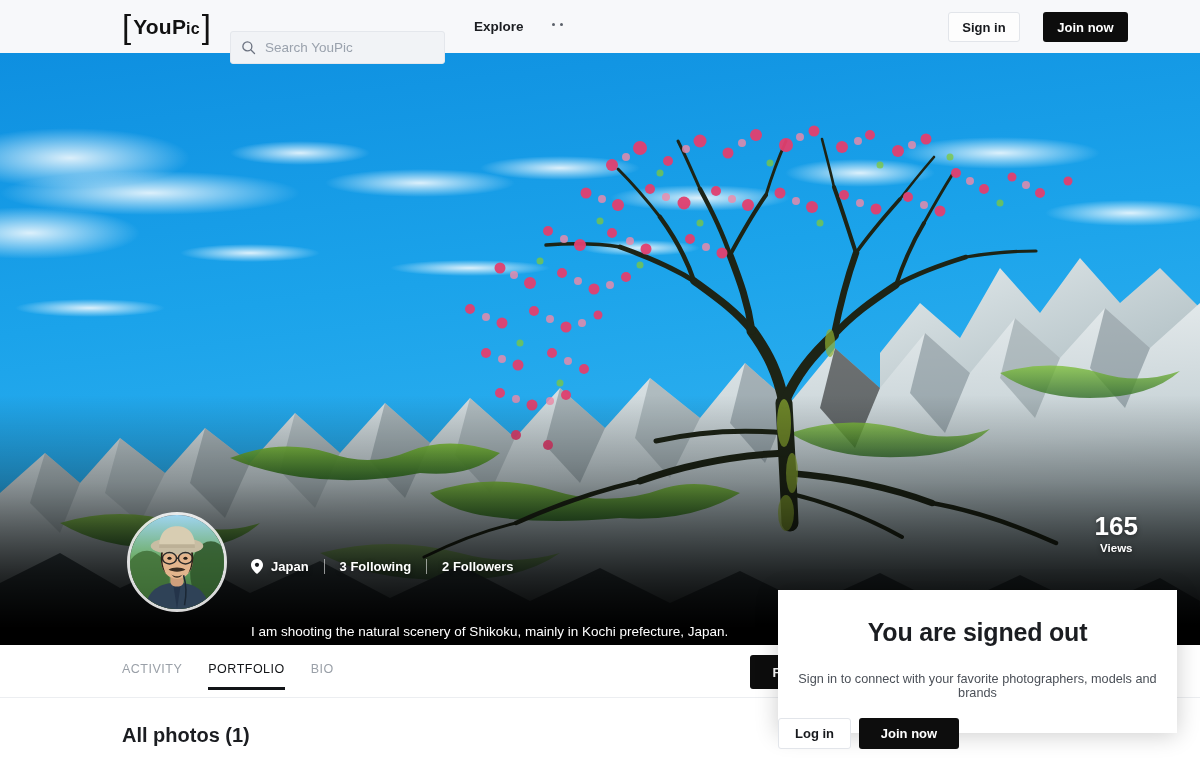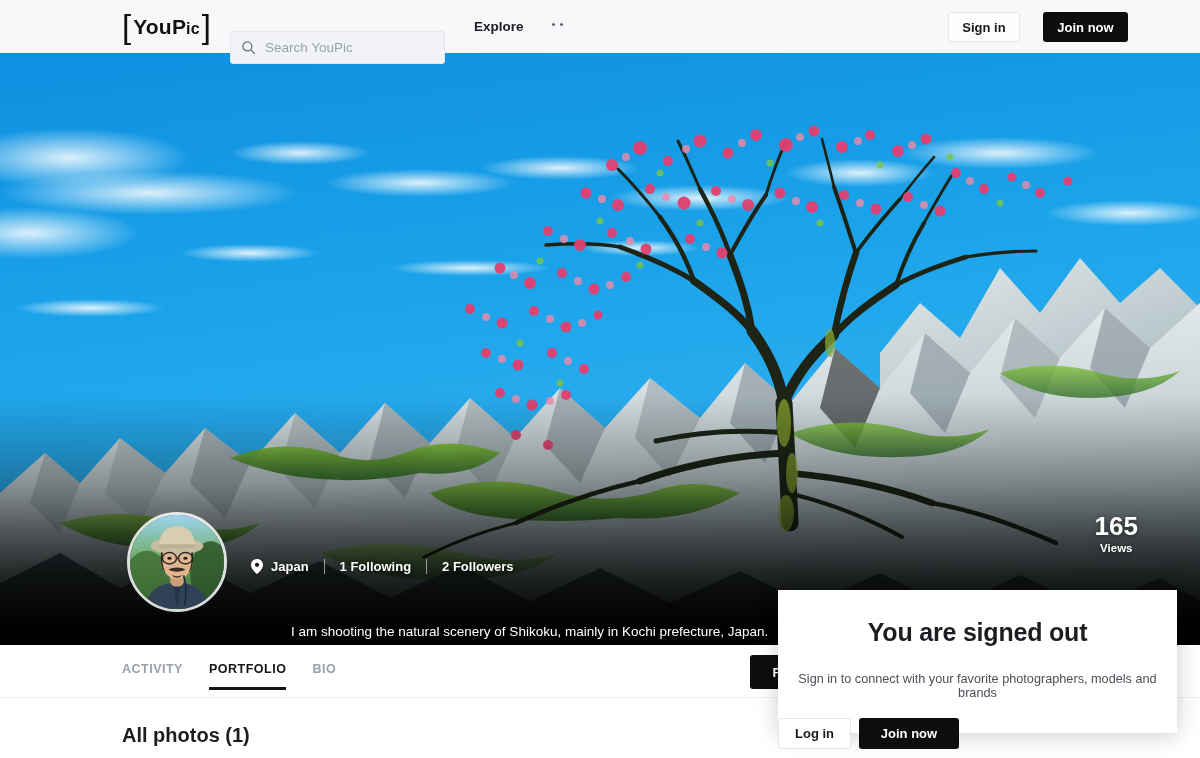--- a/index.html
+++ b/index.html
@@ -132,21 +132,21 @@
   }
   .pin-icon { width: 12px; height: 15px; margin-right: 8px; display: block; }
   .meta-sep {
     display: inline-block; width: 1px; height: 15px;
     background: rgba(255,255,255,0.55);
     margin: 0 15px;
   }
   .profile-bio {
     position: absolute; left: 251px; top: 624px;
     font-size: 13.5px; color: #ffffff;
-    z-index: 20; white-space: nowrap; margin-left: 40px;
+    z-index: 20; white-space: nowrap;
   }
 
   .views-block {
     position: absolute; right: 62px; top: 512px;
     text-align: center; z-index: 20;
   }
   .views-count {
     font-size: 26px; font-weight: bold; color: #ffffff;
     line-height: 28px; text-shadow: 0 1px 5px rgba(0,0,0,0.5);
   }
@@ -160,21 +160,21 @@
     position: absolute; top: 645px; left: 0;
     width: 1200px; height: 53px;
     background: #ffffff;
     border-bottom: 1px solid #eceef1;
   }
   .tabs {
     position: absolute; left: 122px; top: 17px;
     display: flex; align-items: flex-start; gap: 26px;
   }
   .tab {
-    font-size: 12.5px; font-weight: bold; letter-spacing: 0.5px;
+    font-size: 12.5px; font-weight: normal; letter-spacing: 0.5px;
     color: #9aa0a8; cursor: pointer; padding-bottom: 14px;
     position: relative;
   }
   .tab.active { color: #121417; }
   .tab.active::after {
     content: ""; position: absolute; left: 0; right: 0; bottom: 0;
     height: 3px; background: #121417;
   }
 
   .btn-follow {
@@ -537,21 +537,21 @@
   </div>
 
 
   <div class="profile-meta">
     <svg class="pin-icon" viewBox="0 0 12 15">
       <path d="M6,0 C2.7,0 0,2.7 0,6 C0,10.5 6,15 6,15 C6,15 12,10.5 12,6 C12,2.7 9.3,0 6,0 Z" fill="#ffffff"></path>
       <circle cx="6" cy="5.8" r="2.1" fill="#15181c"></circle>
     </svg>
     <span>Japan</span>
     <span class="meta-sep"></span>
-    <span>1 Following</span>
+    <span>3 Following</span>
     <span class="meta-sep"></span>
     <span>2 Followers</span>
   </div>
 
   <div class="profile-bio">I am shooting the natural scenery of Shikoku, mainly in Kochi prefecture, Japan.</div>
 
   <div class="views-block">
     <div class="views-count">165</div>
     <div class="views-label">Views</div>
   </div>

